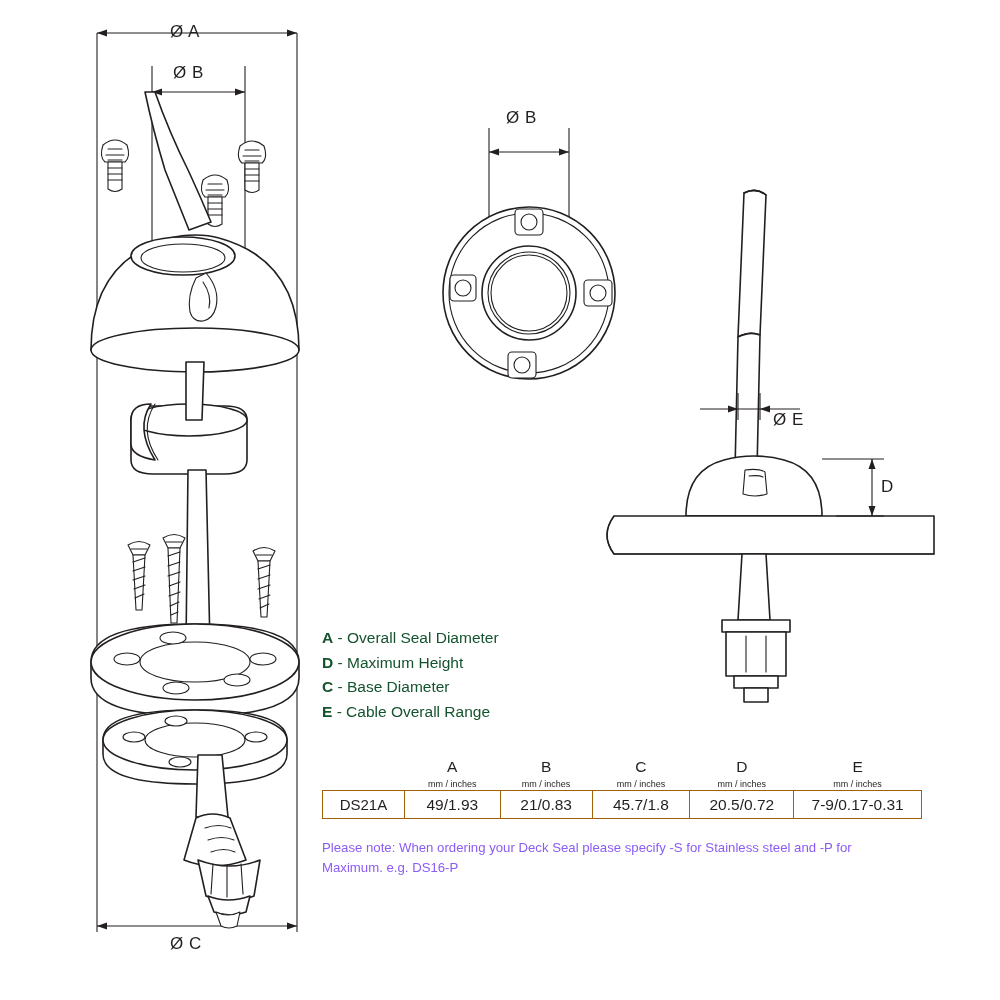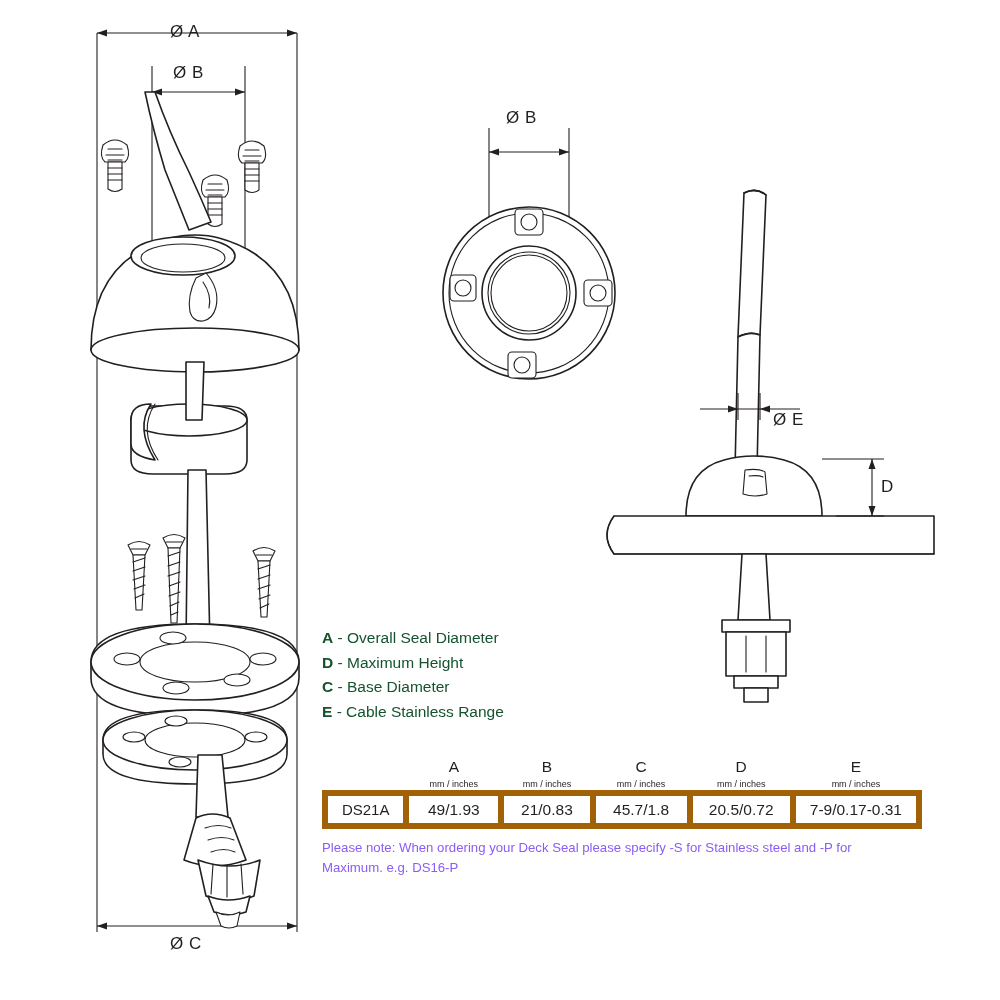--- a/index.html
+++ b/index.html
@@ -93,21 +93,21 @@
     font-size: 15.5px;
     height: 20px;
     padding-bottom: 1px;
   }
   .hdr-unit {
     font-size: 9px;
     height: 13px;
     color: #3b3b3b;
   }
   .tbl .datarow td {
-    border: 6px solid #a16207;
+    border: 1px solid #a16207;
     height: 27px;
     font-size: 15.5px;
   }
   .tbl .datarow td.nameCell {
     font-size: 15px;
   }
   .note {
     position: absolute;
     left: 322px;
     top: 838px;
@@ -328,21 +328,21 @@
     <div class="legend-row">
       <b>D</b>
       <span>- Maximum Height</span>
     </div>
     <div class="legend-row">
       <b>C</b>
       <span>- Base Diameter</span>
     </div>
     <div class="legend-row">
       <b>E</b>
-      <span>- Cable Stainless Range</span>
+      <span>- Cable Overall Range</span>
     </div>
   </div>
 
   <table class="tbl">
     <tbody>
         <tr>
       <td style="width:82px;" class="hdr-letter"></td>
       <td style="width:96px;" class="hdr-letter">A</td>
       <td style="width:92px;" class="hdr-letter">B</td>
       <td style="width:98px;" class="hdr-letter">C</td>

